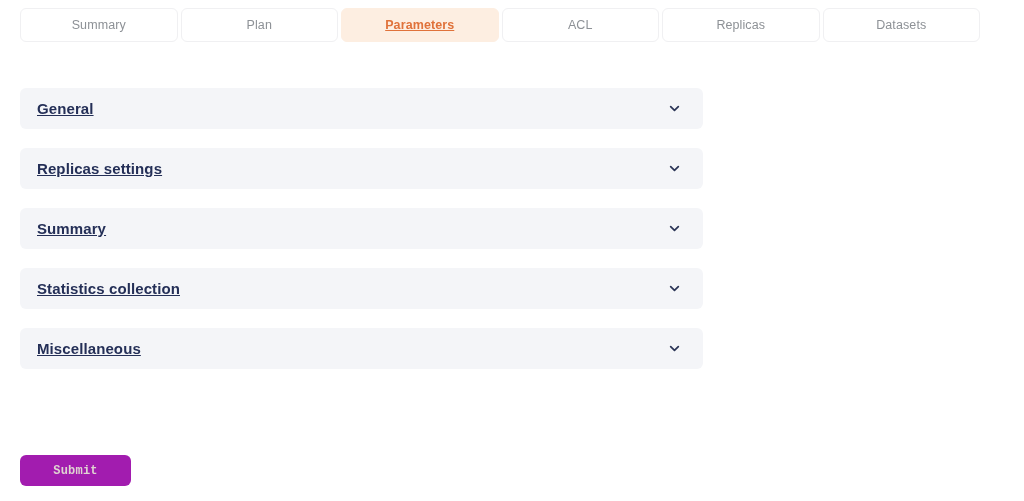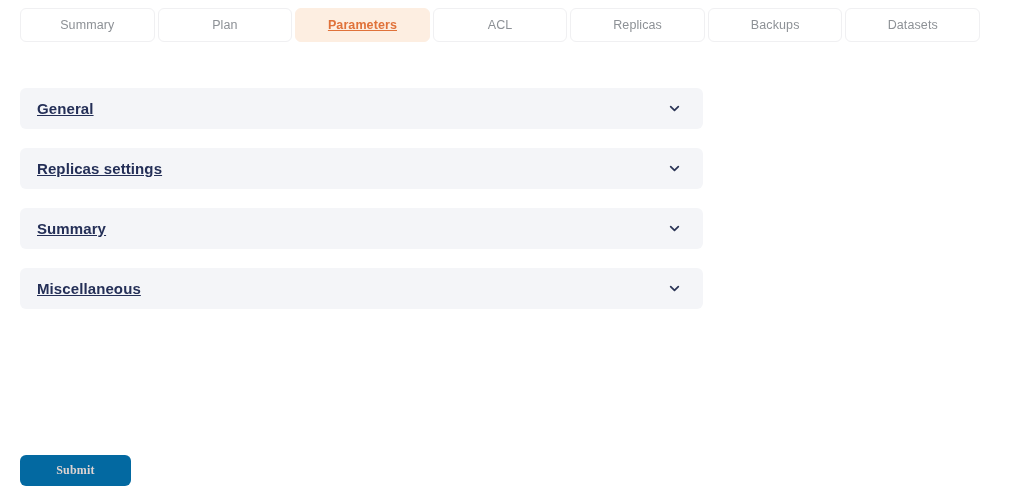--- a/index.html
+++ b/index.html
@@ -87,23 +87,23 @@
 
   
   #submit-button {
     position: absolute;
     left: 20px;
     top: 455px;
     width: 111px;
     height: 31px;
     border: none;
     border-radius: 6px;
-    background: #0369a1;
+    background: #a21caf;
     color: #dfd4d1;
-    font-family: Liberation Serif, serif;
+    font-family: Liberation Mono, monospace;
     font-size: 12px;
     font-weight: 700;
     letter-spacing: 0.2px;
     cursor: default;
   }
 </style>
 </head>
 <body>
 
 <div id="tab-bar">
@@ -114,23 +114,20 @@
       <span>Plan</span>
     </div>
     <div class="tab active">
       <span>Parameters</span>
     </div>
     <div class="tab">
       <span>ACL</span>
     </div>
     <div class="tab">
       <span>Replicas</span>
-    </div>
-    <div class="tab">
-      <span>Backups</span>
     </div>
     <div class="tab">
       <span>Datasets</span>
     </div>
   </div>
 
 <div id="accordion">
     <div class="panel">
       <span class="panel-title">General</span>
       <span class="chevron">
@@ -149,20 +146,28 @@
     </div>
     <div class="panel">
       <span class="panel-title">Summary</span>
       <span class="chevron">
         <svg viewBox="0 0 16 16" width="13" height="13" aria-hidden="true">
           <path d="M3.3 5.7 L8 10.4 L12.7 5.7" fill="none" stroke="#2b3556" stroke-width="2.1" stroke-linecap="round" stroke-linejoin="round"></path>
         </svg>
       </span>
     </div>
     <div class="panel">
+      <span class="panel-title">Statistics collection</span>
+      <span class="chevron">
+        <svg viewBox="0 0 16 16" width="13" height="13" aria-hidden="true">
+          <path d="M3.3 5.7 L8 10.4 L12.7 5.7" fill="none" stroke="#2b3556" stroke-width="2.1" stroke-linecap="round" stroke-linejoin="round"></path>
+        </svg>
+      </span>
+    </div>
+    <div class="panel">
       <span class="panel-title">Miscellaneous</span>
       <span class="chevron">
         <svg viewBox="0 0 16 16" width="13" height="13" aria-hidden="true">
           <path d="M3.3 5.7 L8 10.4 L12.7 5.7" fill="none" stroke="#2b3556" stroke-width="2.1" stroke-linecap="round" stroke-linejoin="round"></path>
         </svg>
       </span>
     </div>
   </div>
 
 <button id="submit-button" disabled="">Submit</button>

